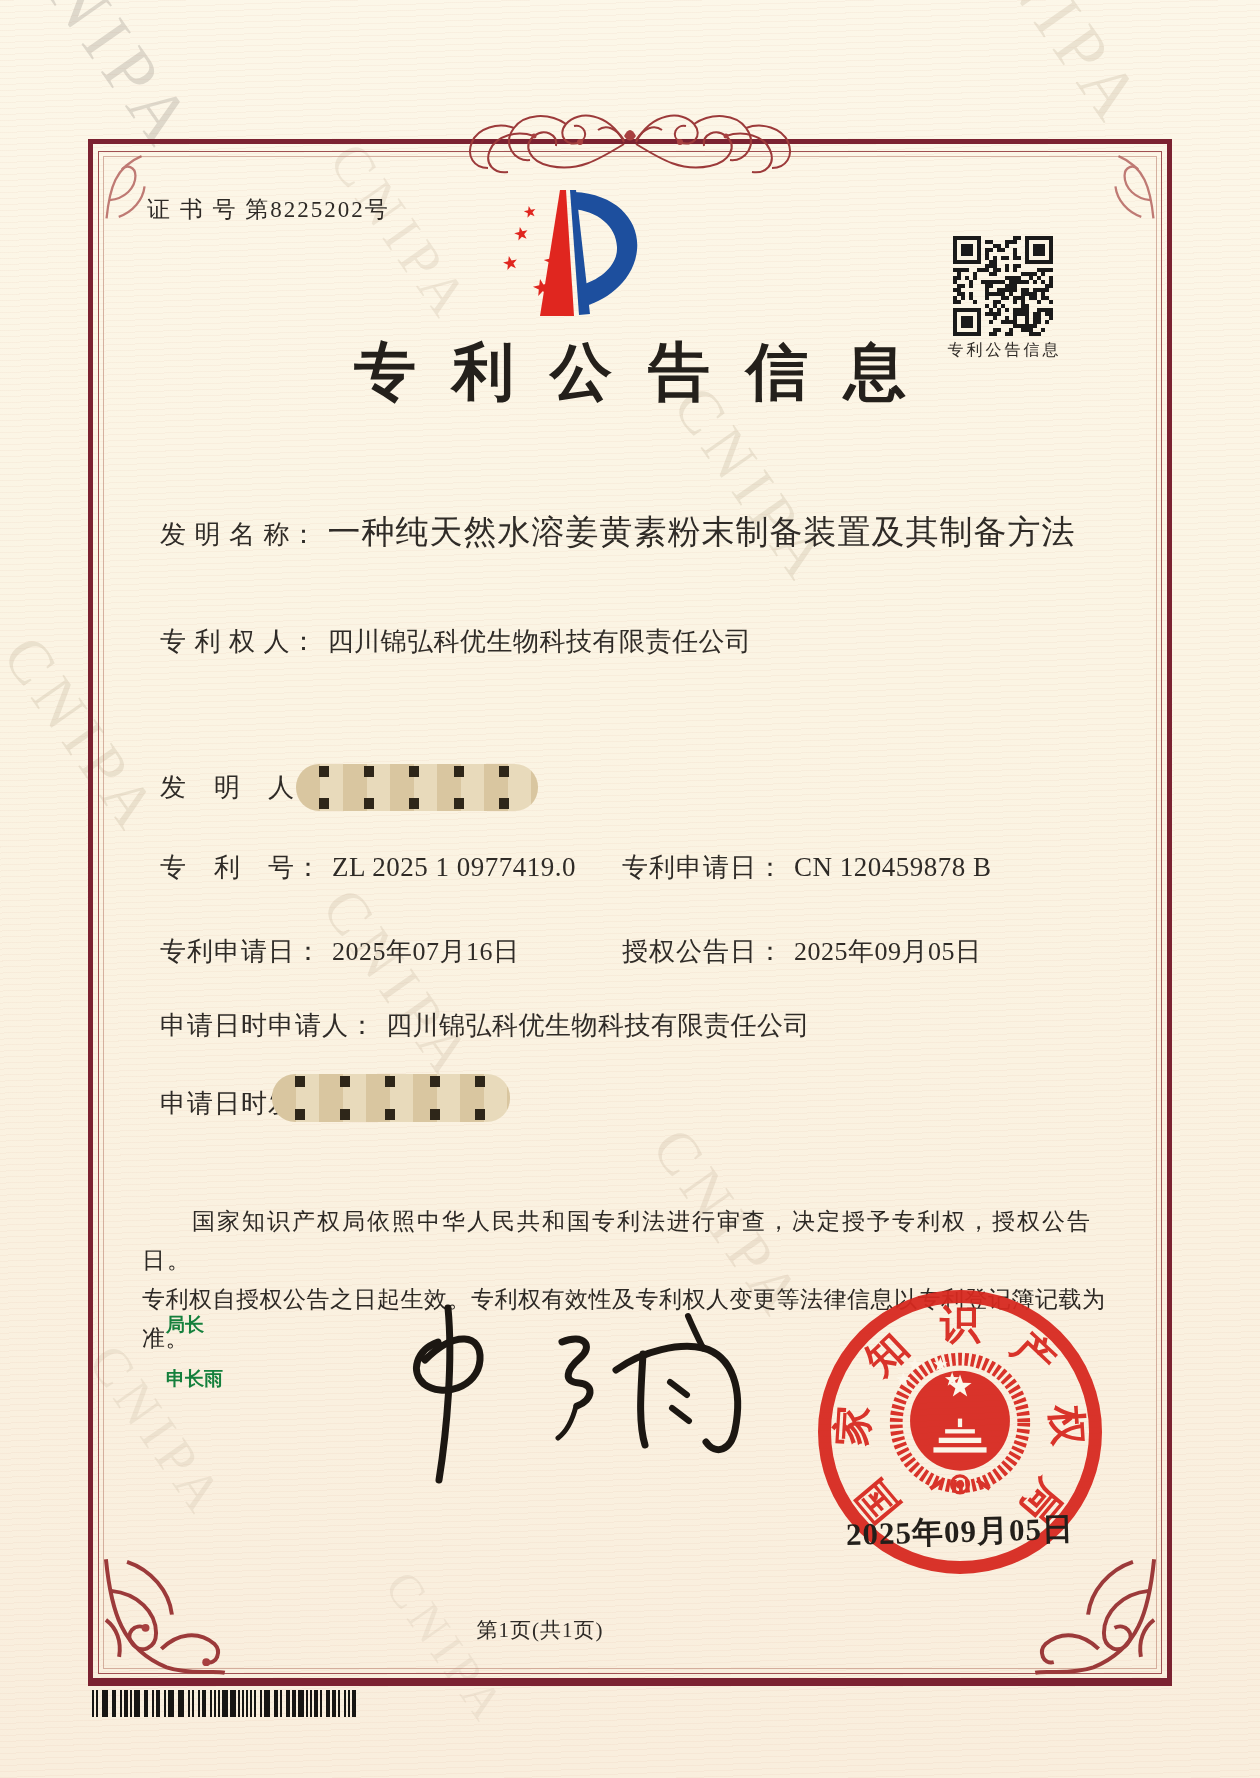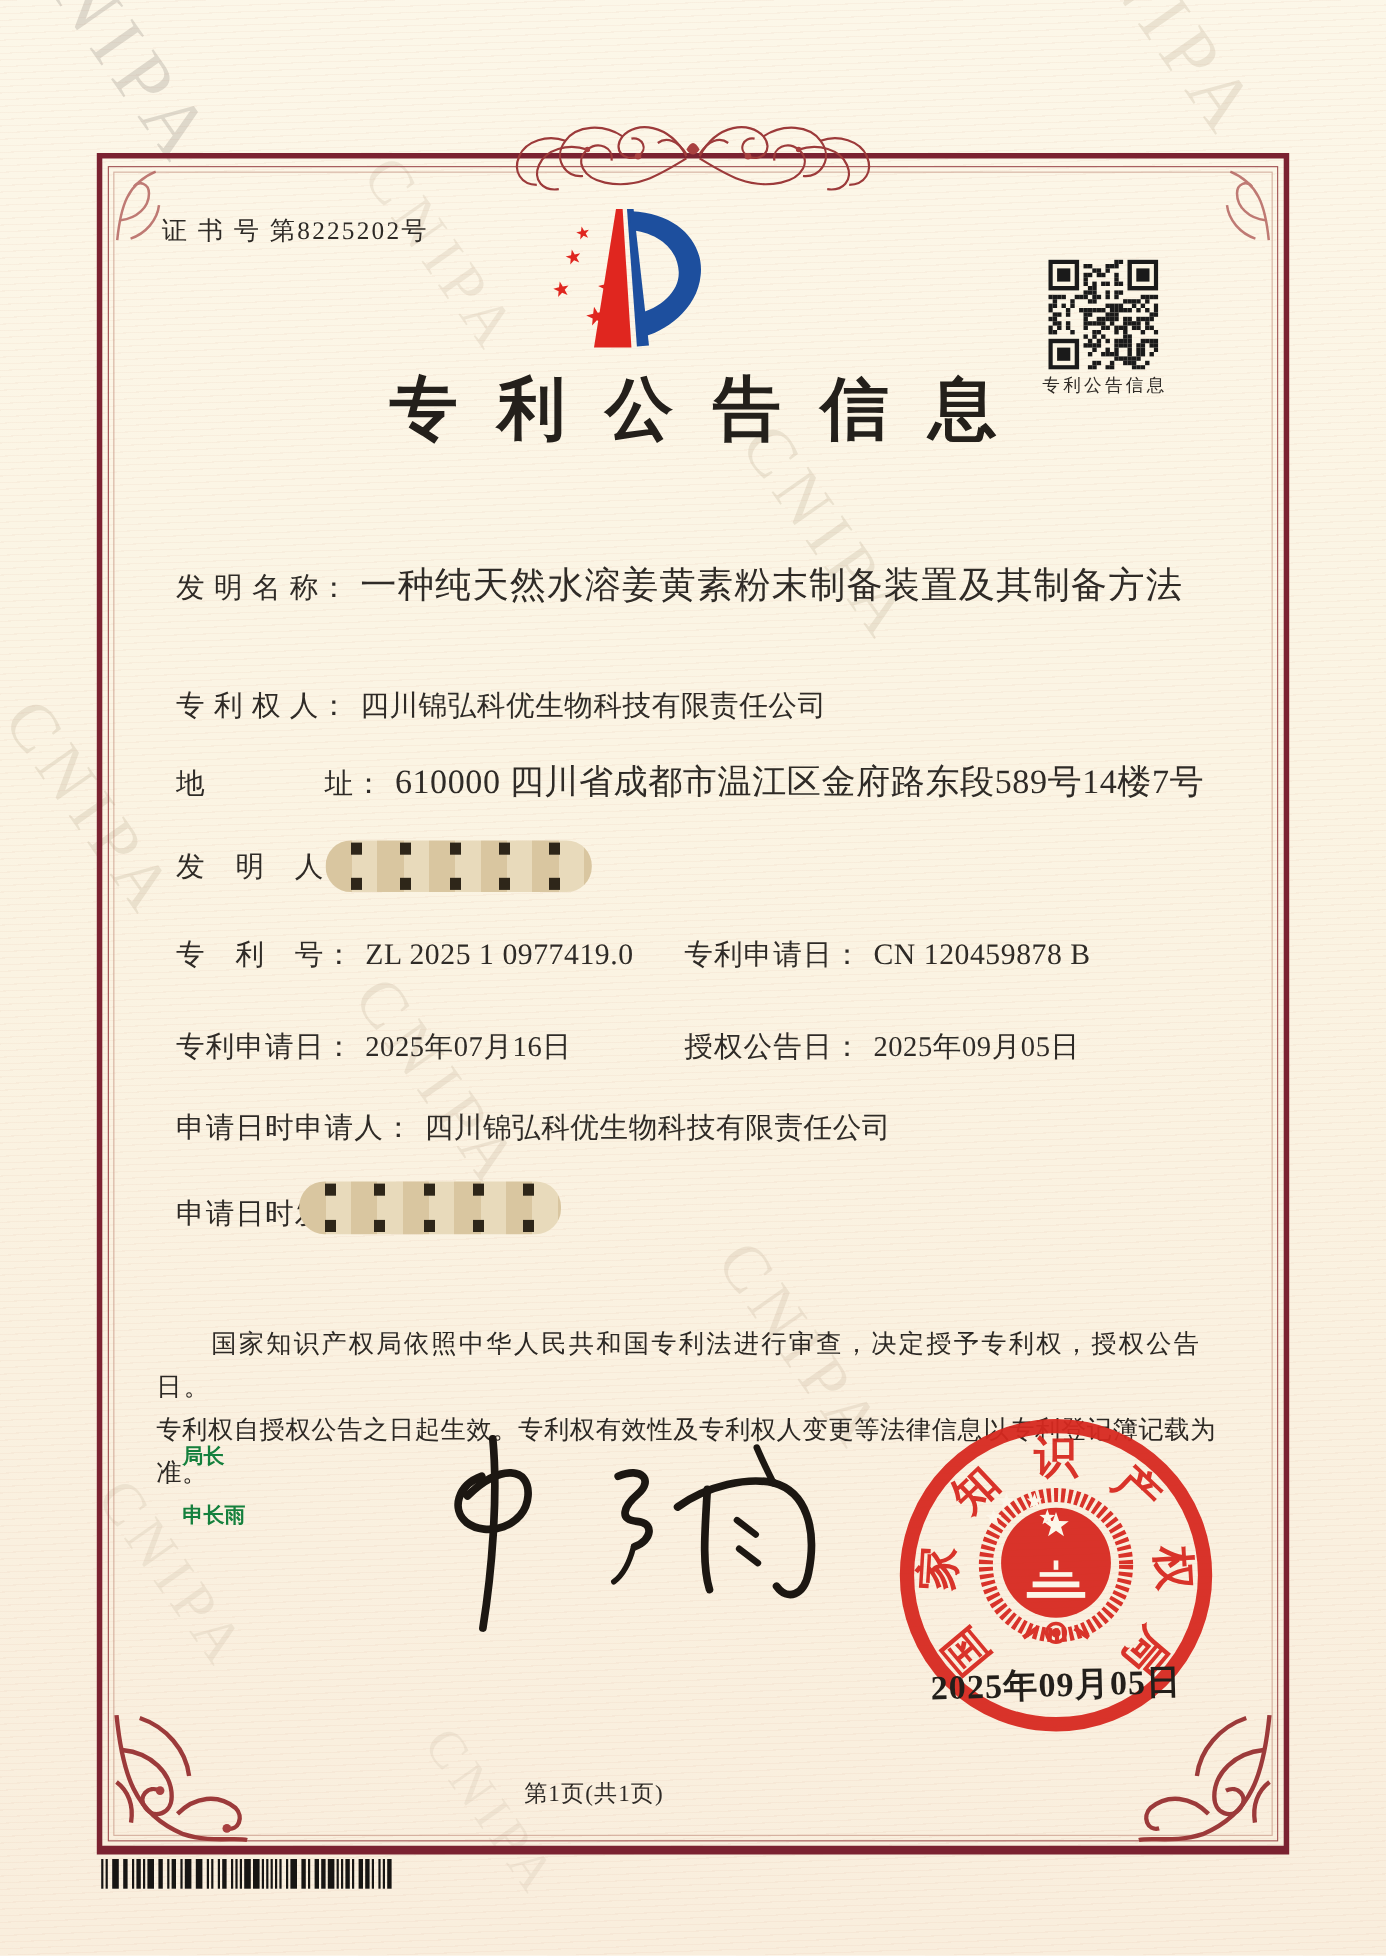--- a/index.html
+++ b/index.html
@@ -375,24 +375,20 @@
   <div class="row" style="top:510px">
     <span class="flabel">发 明 名 称：</span>
     <span class="fvalue big">一种纯天然水溶姜黄素粉末制备装置及其制备方法</span>
   </div>
 
   <div class="row" style="top:624px">
     <span class="flabel">专 利 权 人：</span>
     <span class="fvalue">四川锦弘科优生物科技有限责任公司</span>
   </div>
 
-  <div class="row" style="top:690px">
-    <span class="flabel">地　　　　址：</span>
-    <span class="fvalue addr">610000 四川省成都市温江区金府路东段589号14楼7号</span>
-  </div>
 
   <div class="row" style="top:770px">
     <span class="flabel">发　明　人：</span>
   </div>
   <div class="redact" style="left:296px;top:764px;width:242px;height:47px;"></div>
 
   <div class="row" style="top:850px">
     <span class="flabel">专　利　号：</span>
     <span class="fvalue latin">ZL 2025 1 0977419.0</span>
   </div>

